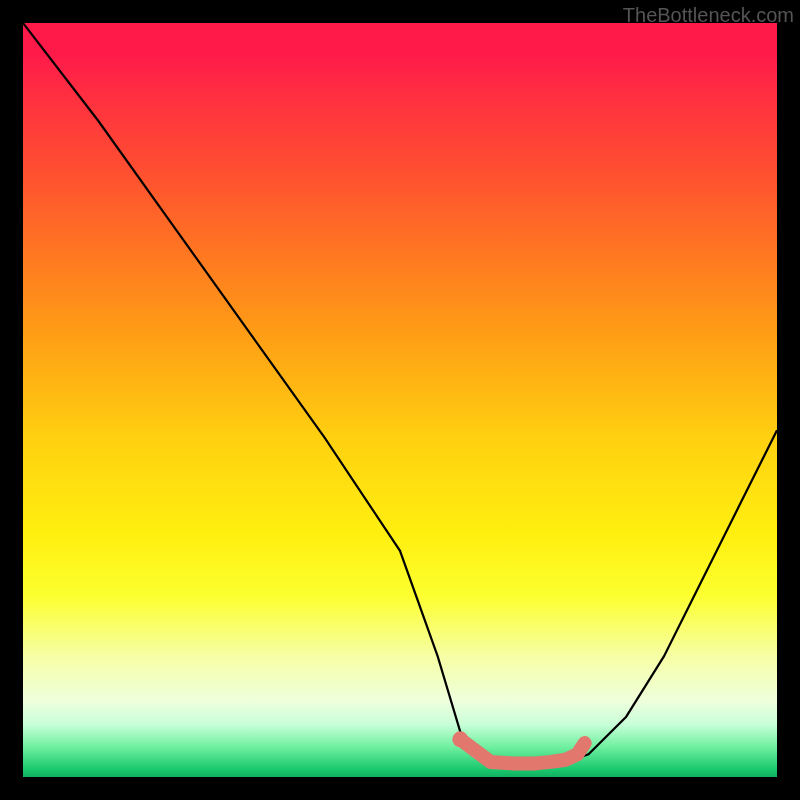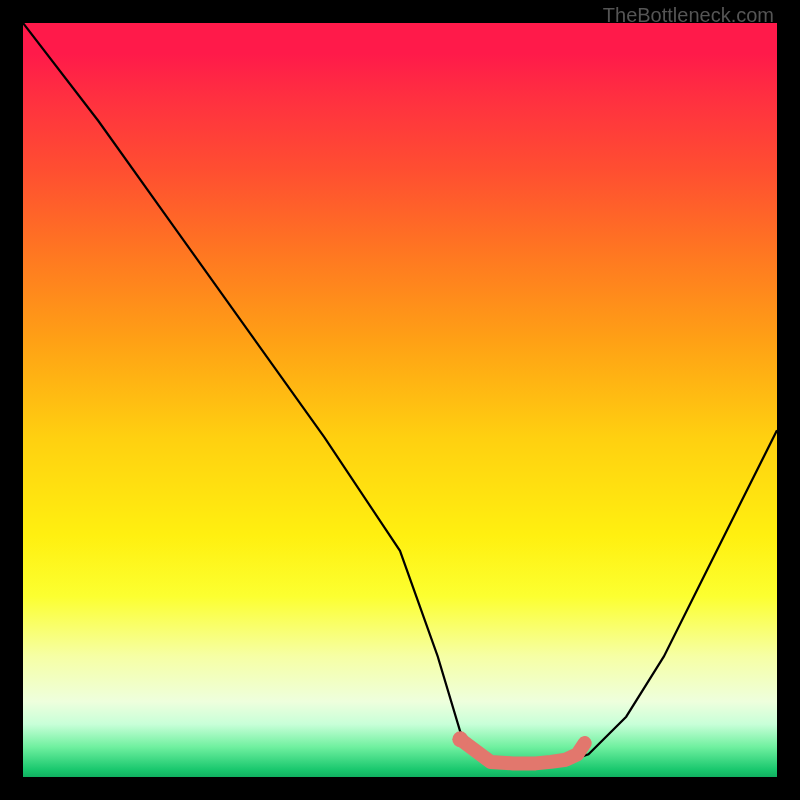--- a/index.html
+++ b/index.html
@@ -7,21 +7,21 @@
     padding: 0;
     width: 800px;
     height: 800px;
     background: #000;
     position: relative;
     font-family: Arial, sans-serif;
   }
   .watermark {
     position: absolute;
     top: 4px;
-    right: 26px;
+    right: 6px;
     color: #555;
     font-size: 20px;
     font-weight: 500;
     z-index: 10;
   }
   .plot-area {
     position: absolute;
     left: 23px;
     top: 23px;
     width: 754px;

